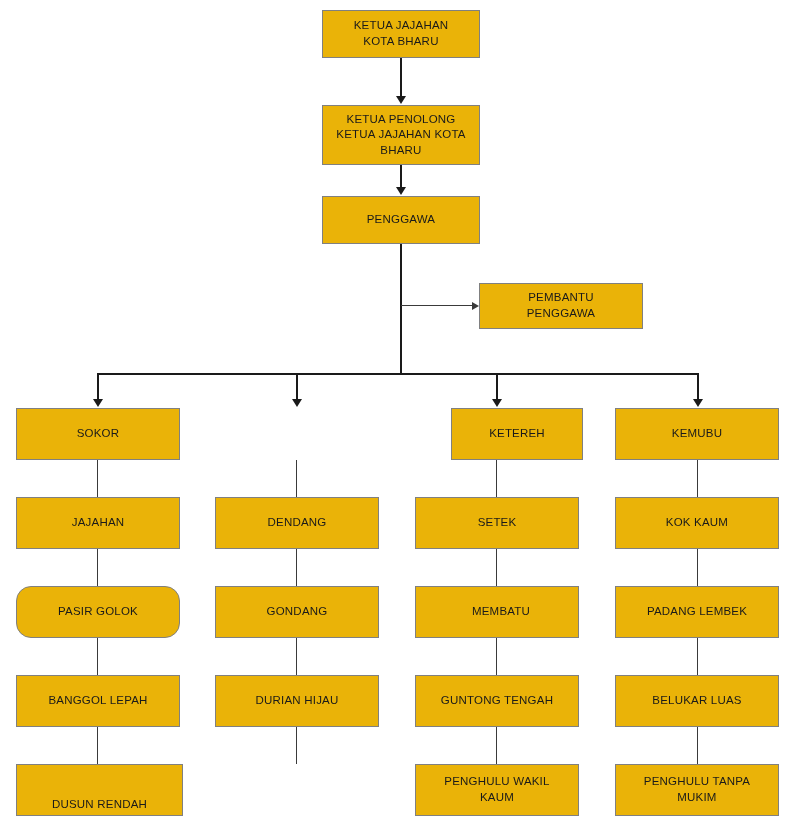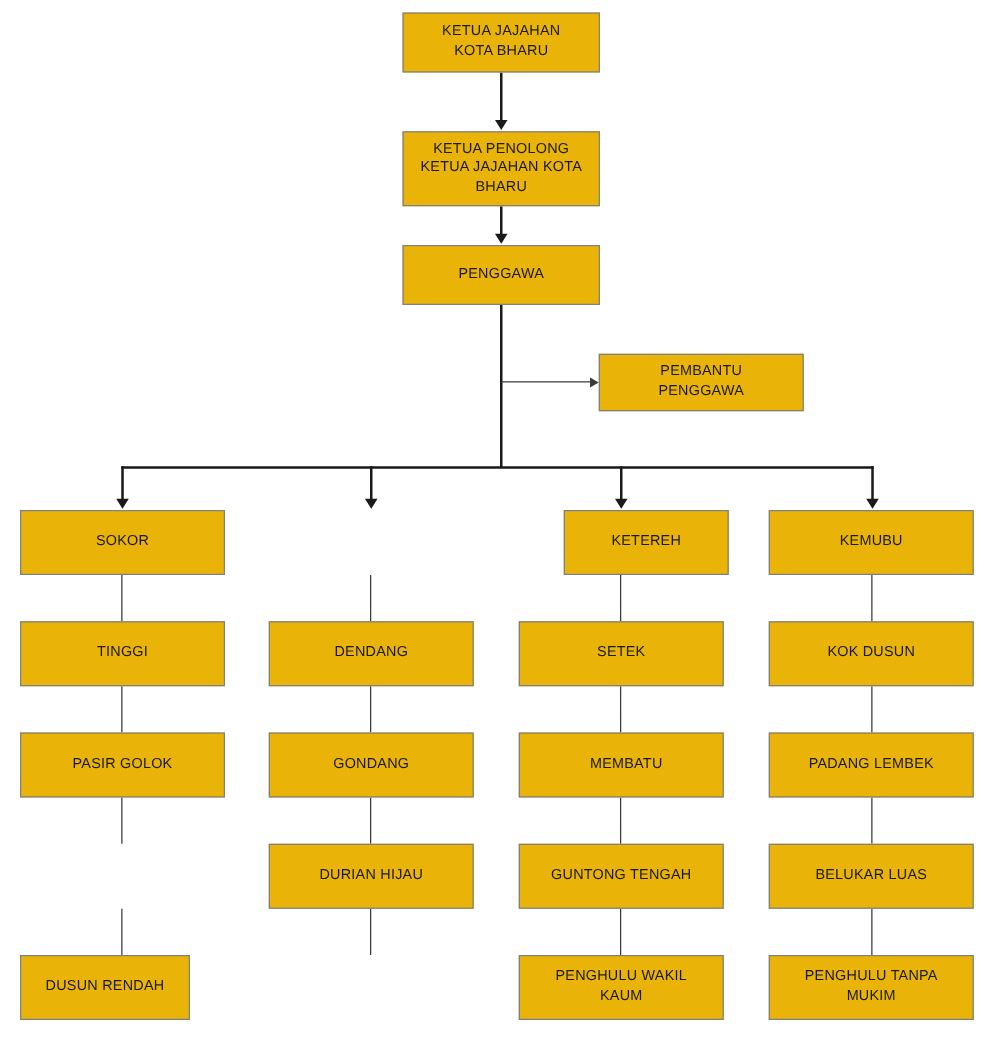--- a/index.html
+++ b/index.html
@@ -118,29 +118,32 @@
   <div class="arrow-down" style="left:492px; top:399px;"></div>
 
   <div class="conn v" style="left:697px; top:373px; height:27px;"></div>
   <div class="arrow-down" style="left:693px; top:399px;"></div>
 
   <div class="node" style="left:16px; top:408px; width:164px; height:52px;">
     <span class="label">SOKOR</span>
   </div>
   <div class="conn thin v" style="left:97px; top:460px; height:37px;"></div>
   <div class="node" style="left:16px; top:497px; width:164px; height:52px;">
-    <span class="label">TINGGI</span>
+    <span class="label">JAJAHAN</span>
   </div>
   <div class="conn thin v" style="left:97px; top:549px; height:37px;"></div>
-  <div class="node" style="left:16px; top:586px; width:164px; height:52px;">
+  <div class="node" style="left:16px; top:586px; width:164px; height:52px;border-radius:15px;">
     <span class="label">PASIR GOLOK</span>
   </div>
   <div class="conn thin v" style="left:97px; top:638px; height:37px;"></div>
+  <div class="node" style="left:16px; top:675px; width:164px; height:52px;">
+    <span class="label">BANGGOL LEPAH</span>
+  </div>
   <div class="conn thin v" style="left:97px; top:727px; height:37px;"></div>
-  <div class="node" style="left:16px; top:764px; width:136px; height:52px;">
+  <div class="node" style="left:16px; top:764px; width:167px; height:52px;align-items:flex-end;">
     <span class="label">DUSUN RENDAH</span>
   </div>
 
   <div class="conn thin v" style="left:296px; top:460px; height:37px;"></div>
   <div class="node" style="left:215px; top:497px; width:164px; height:52px;">
     <span class="label">DENDANG</span>
   </div>
   <div class="conn thin v" style="left:296px; top:549px; height:37px;"></div>
   <div class="node" style="left:215px; top:586px; width:164px; height:52px;">
     <span class="label">GONDANG</span>
@@ -170,21 +173,21 @@
   <div class="node" style="left:415px; top:764px; width:164px; height:52px;">
     <span class="label">PENGHULU WAKIL
 KAUM</span>
   </div>
 
   <div class="node" style="left:615px; top:408px; width:164px; height:52px;">
     <span class="label">KEMUBU</span>
   </div>
   <div class="conn thin v" style="left:697px; top:460px; height:37px;"></div>
   <div class="node" style="left:615px; top:497px; width:164px; height:52px;">
-    <span class="label">KOK DUSUN</span>
+    <span class="label">KOK KAUM</span>
   </div>
   <div class="conn thin v" style="left:697px; top:549px; height:37px;"></div>
   <div class="node" style="left:615px; top:586px; width:164px; height:52px;">
     <span class="label">PADANG LEMBEK</span>
   </div>
   <div class="conn thin v" style="left:697px; top:638px; height:37px;"></div>
   <div class="node" style="left:615px; top:675px; width:164px; height:52px;">
     <span class="label">BELUKAR LUAS</span>
   </div>
   <div class="conn thin v" style="left:697px; top:727px; height:37px;"></div>

